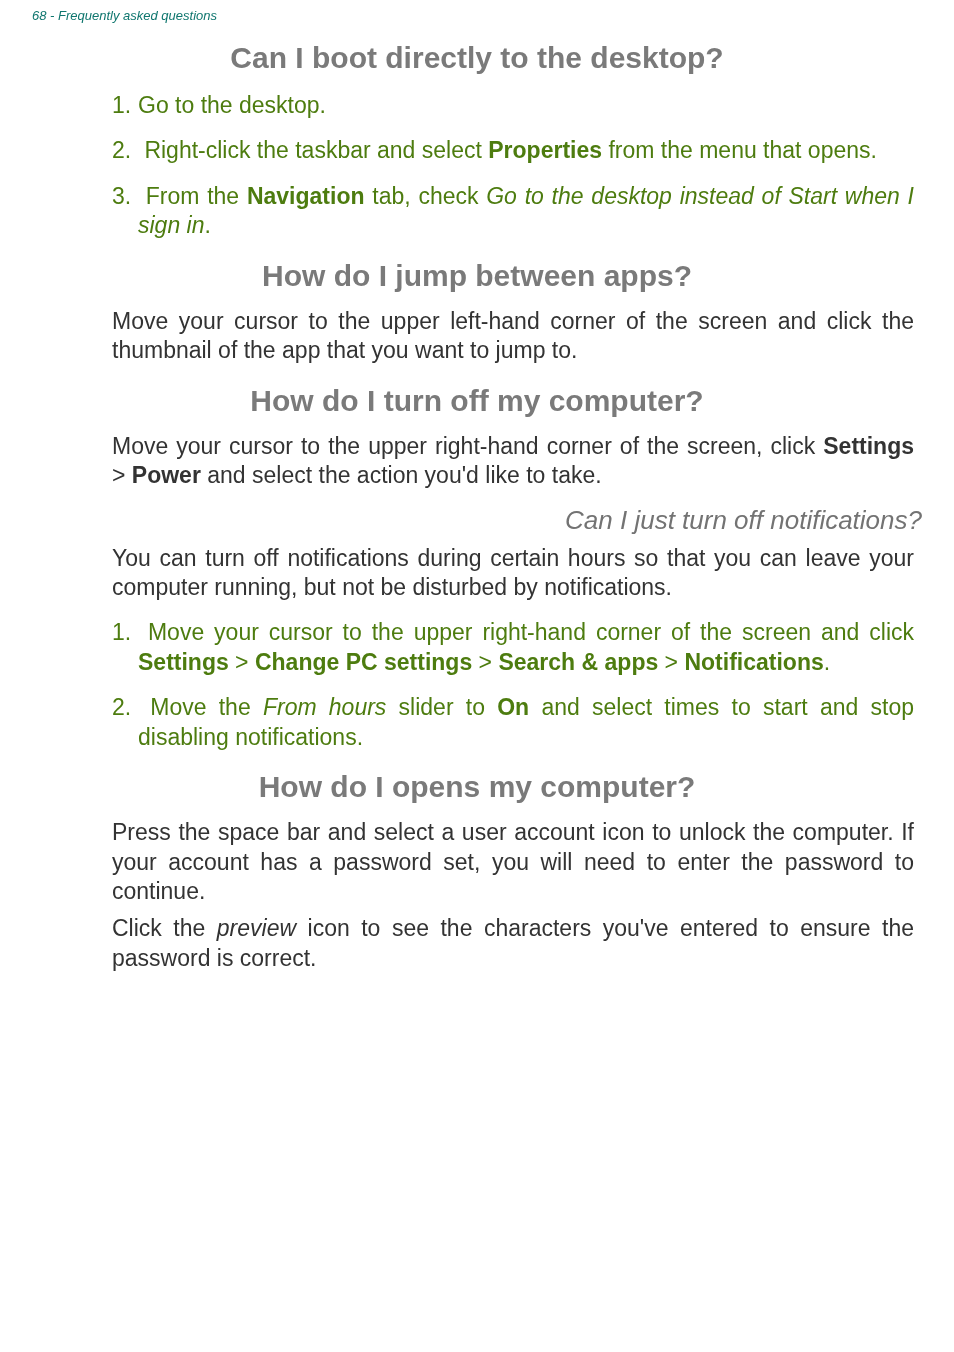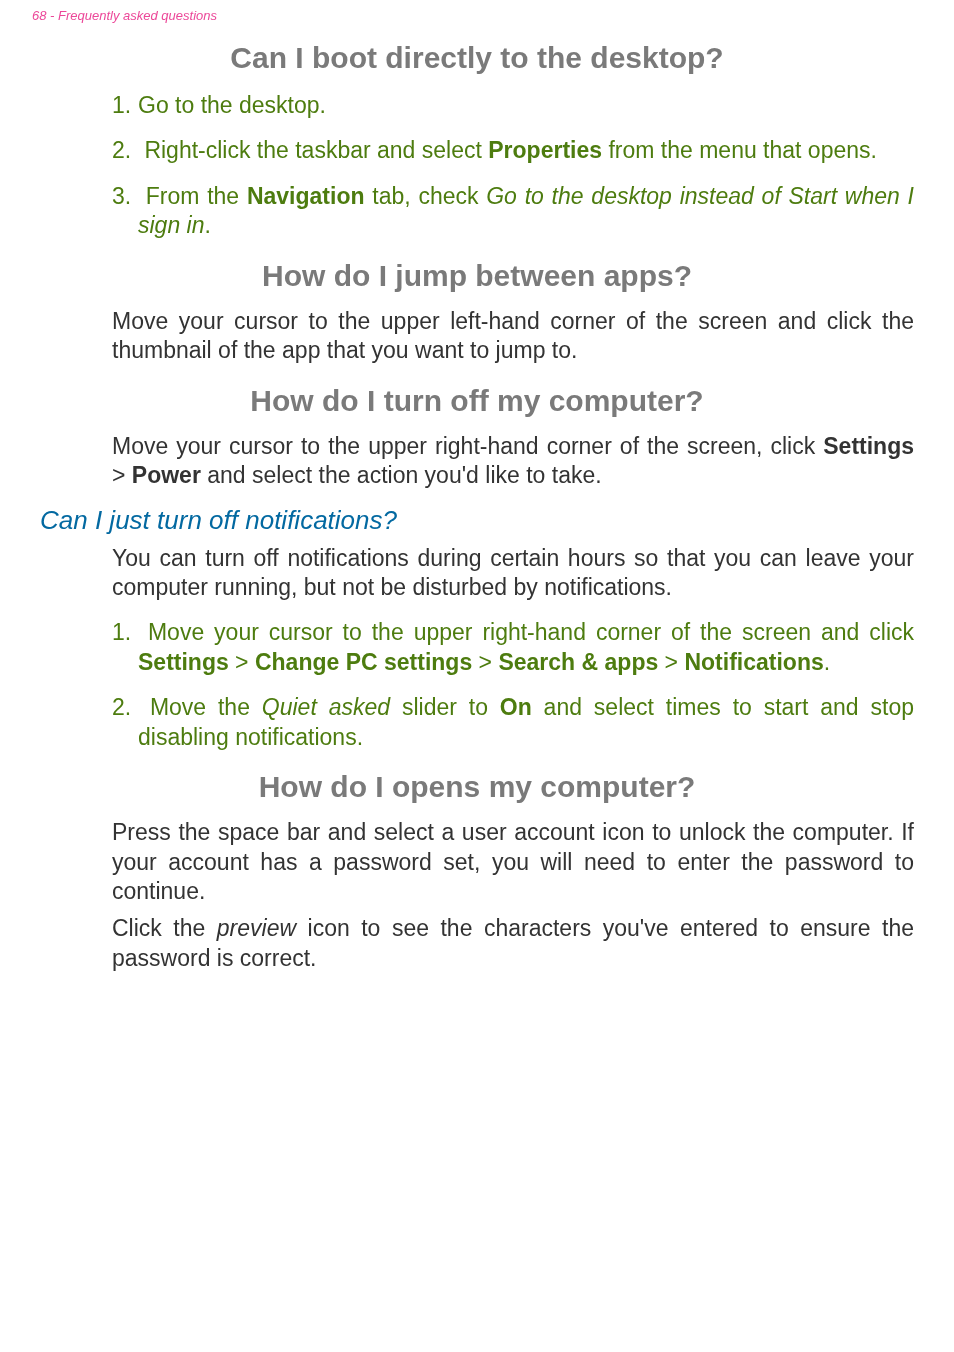--- a/index.html
+++ b/index.html
@@ -10,36 +10,37 @@
   }
   body {
     font-family: Arial, Helvetica, sans-serif;
     color: #333;
     padding: 8px 32px 40px 32px;
     box-sizing: border-box;
   }
   .page-header {
     font-size: 13px;
     font-style: italic;
-    color: #ec4899;
+    color: #0f766e;
     margin: 0 0 14px 0;
   }
   h2.section {
     color: #7a7a7a;
     font-weight: bold;
     font-size: 30px;
     margin: 18px 0 14px 0;
     text-align: center;
   }
   h3.subsection {
-    color: #0369a1;
+    color: #737373;
     font-style: italic;
     font-weight: normal;
     font-size: 26px;
     margin: 14px 0 6px 8px;
+    text-align: right;
   }
   .body-block {
     margin-left: 80px;
     margin-right: 8px;
   }
   p.body {
     font-size: 23px;
     line-height: 1.28;
     color: #333;
     margin: 8px 0;
@@ -101,21 +102,21 @@
 </div>
 
 <h3 class="subsection">Can I just turn off notifications?</h3>
 <div class="body-block">
   <p class="body">You can turn off notifications during certain hours so that you can leave your computer running, but not be disturbed by notifications.</p>
   <ol class="steps">
     <li>
       <span>Move your cursor to the upper right-hand corner of the screen and click </span><span class="b">Settings</span><span> &gt; </span><span class="b">Change PC settings</span><span> &gt; </span><span class="b">Search &amp; apps</span><span> &gt; </span><span class="b">Notifications</span><span>.</span>
     </li>
     <li>
-      <span>Move the </span><span class="i">Quiet asked</span><span> slider to </span><span class="b">On</span><span> and select times to start and stop disabling notifications.</span>
+      <span>Move the </span><span class="i">From hours</span><span> slider to </span><span class="b">On</span><span> and select times to start and stop disabling notifications.</span>
     </li>
   </ol>
 </div>
 
 <h2 class="section">How do I opens my computer?</h2>
 <div class="body-block">
   <p class="body">Press the space bar and select a user account icon to unlock the computer. If your account has a password set, you will need to enter the password to continue.</p>
   <p class="body">
     <span>Click the </span><span class="i">preview</span><span> icon to see the characters you've entered to ensure the password is correct.</span>
   </p>

